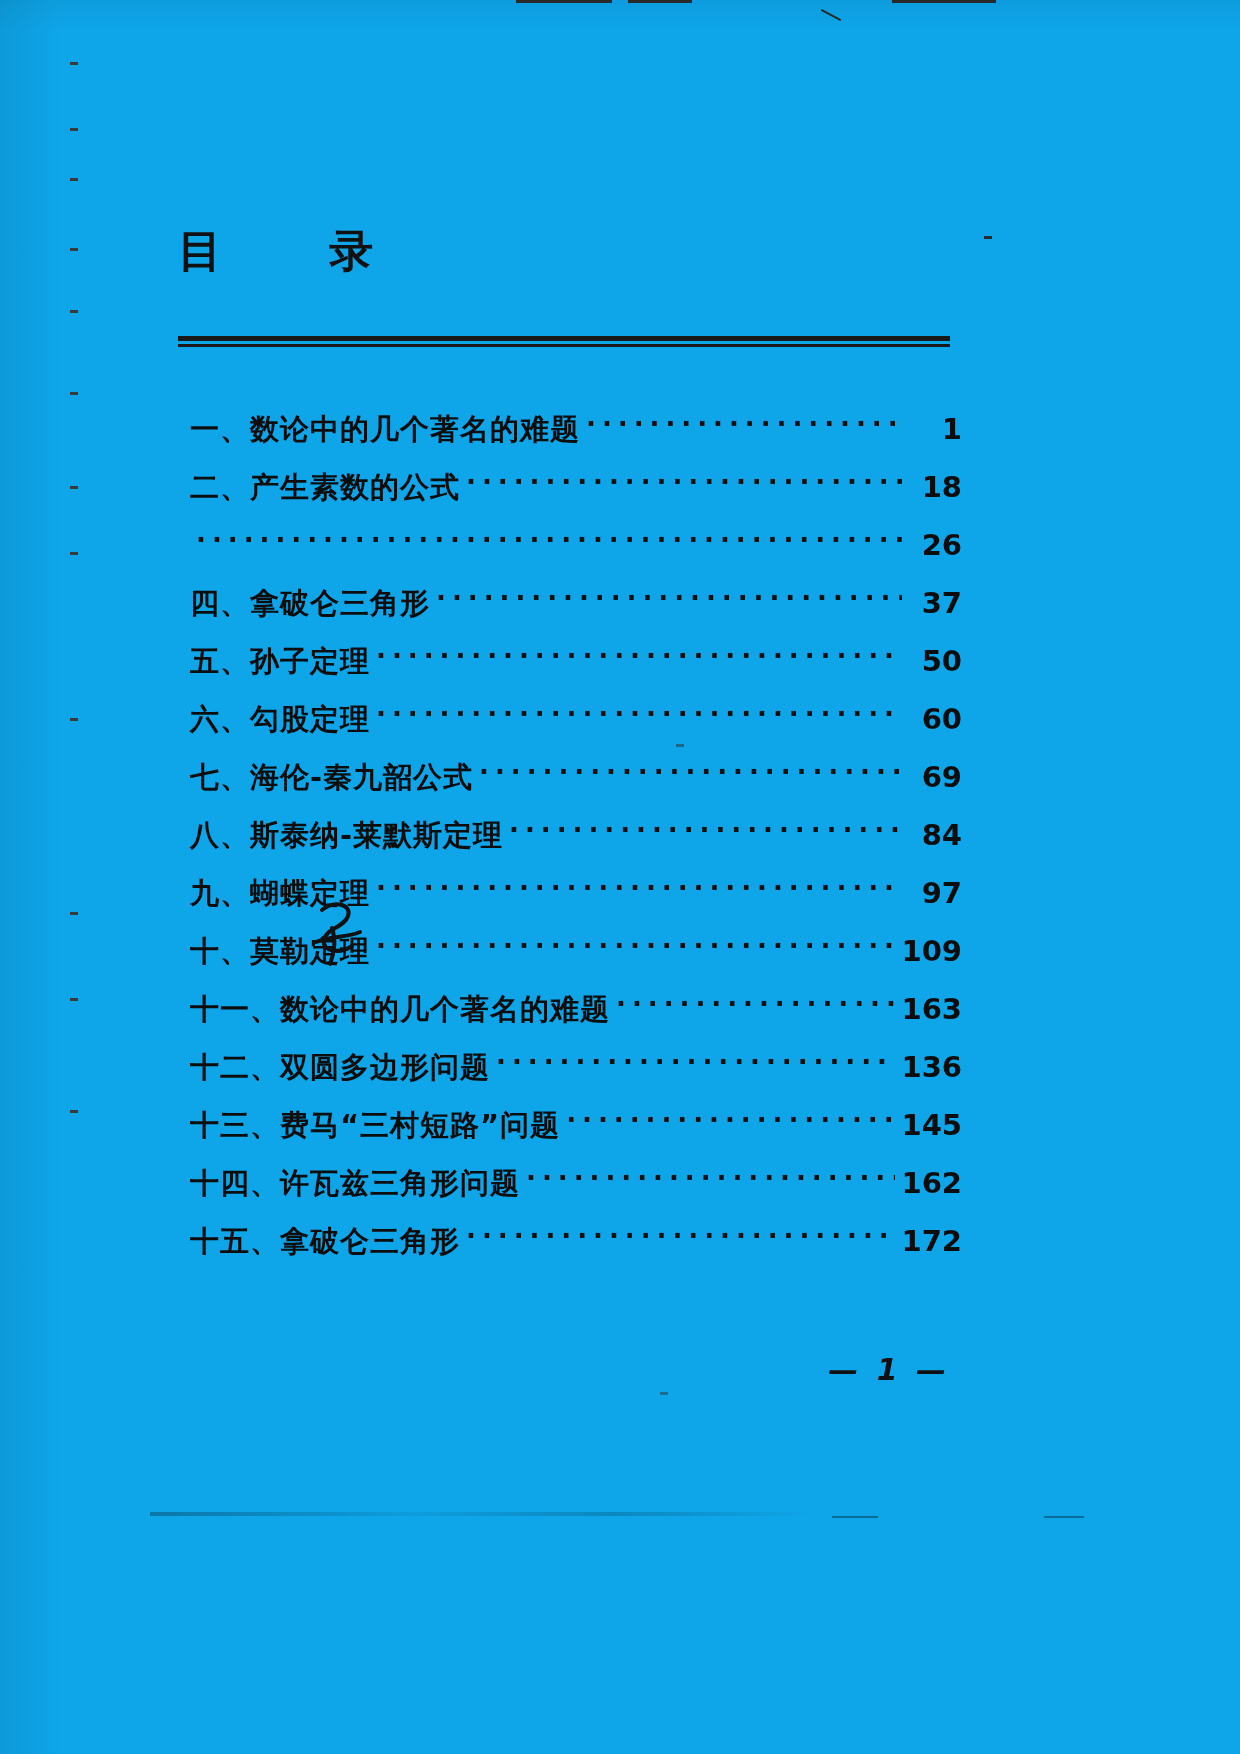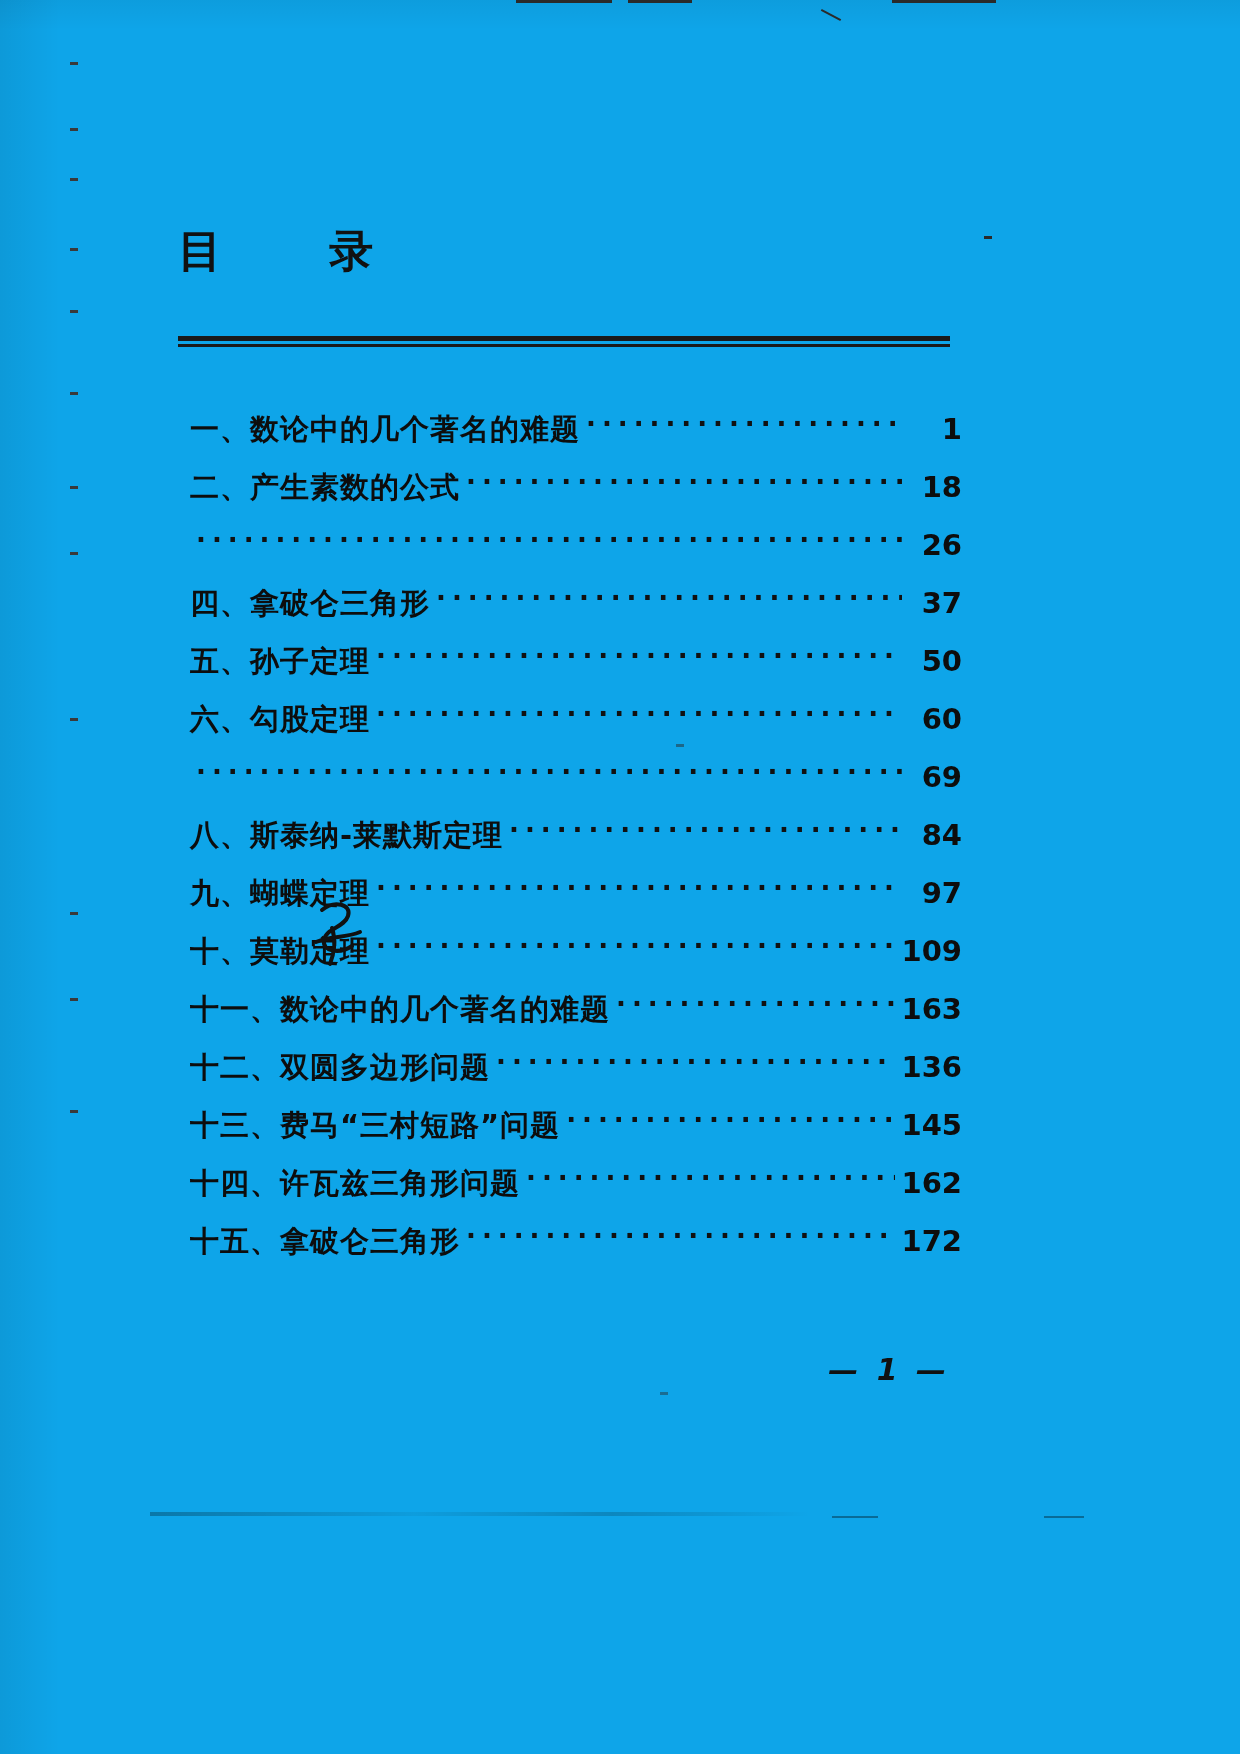--- a/index.html
+++ b/index.html
@@ -223,20 +223,21 @@
       <span class="toc-page">50</span>
     </div>
 
     <div class="toc-row">
       <span class="toc-label">六、勾股定理</span>
       <span class="toc-dots">·····························································································</span>
       <span class="toc-page">60</span>
     </div>
 
     <div class="toc-row">
+      <span class="toc-label">七、海伦-秦九韶公式</span>
       <span class="toc-dots">·····························································································</span>
       <span class="toc-page">69</span>
     </div>
 
     <div class="toc-row">
       <span class="toc-label">八、斯泰纳-莱默斯定理</span>
       <span class="toc-dots">·····························································································</span>
       <span class="toc-page">84</span>
     </div>
 

